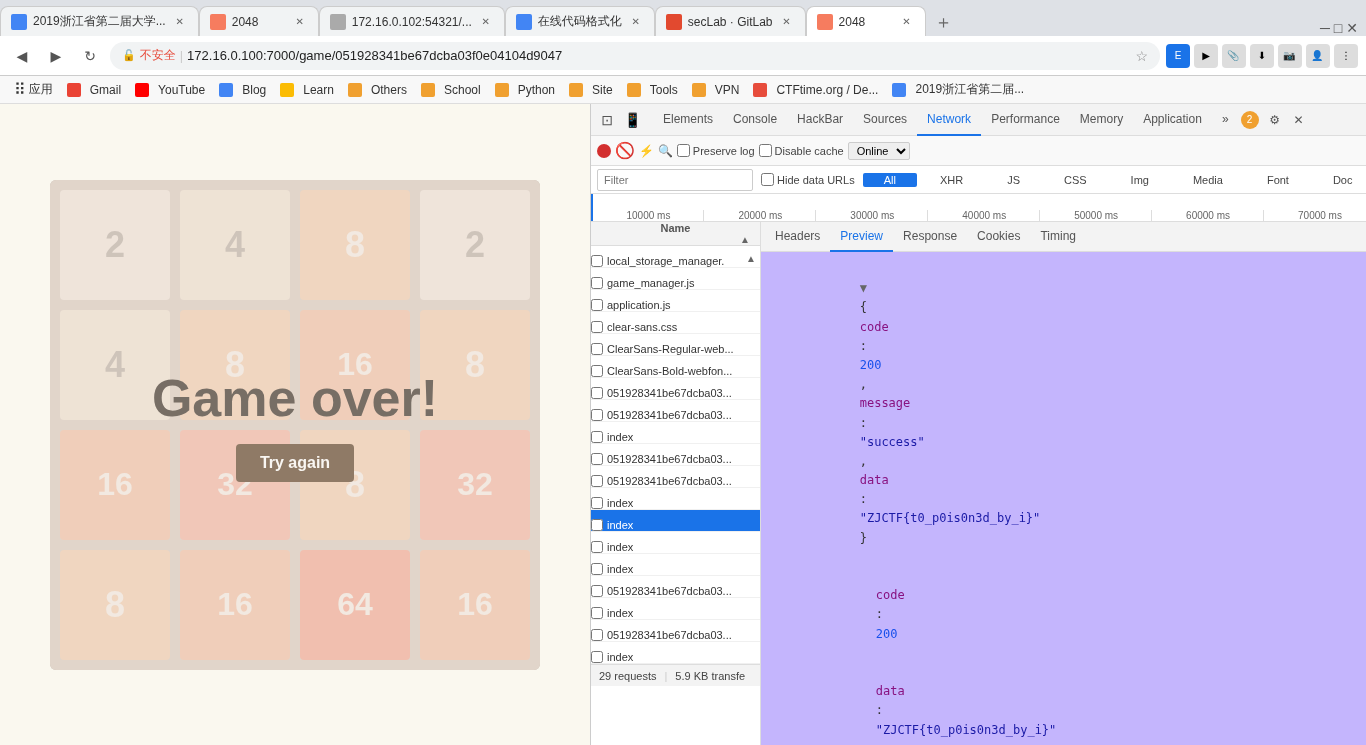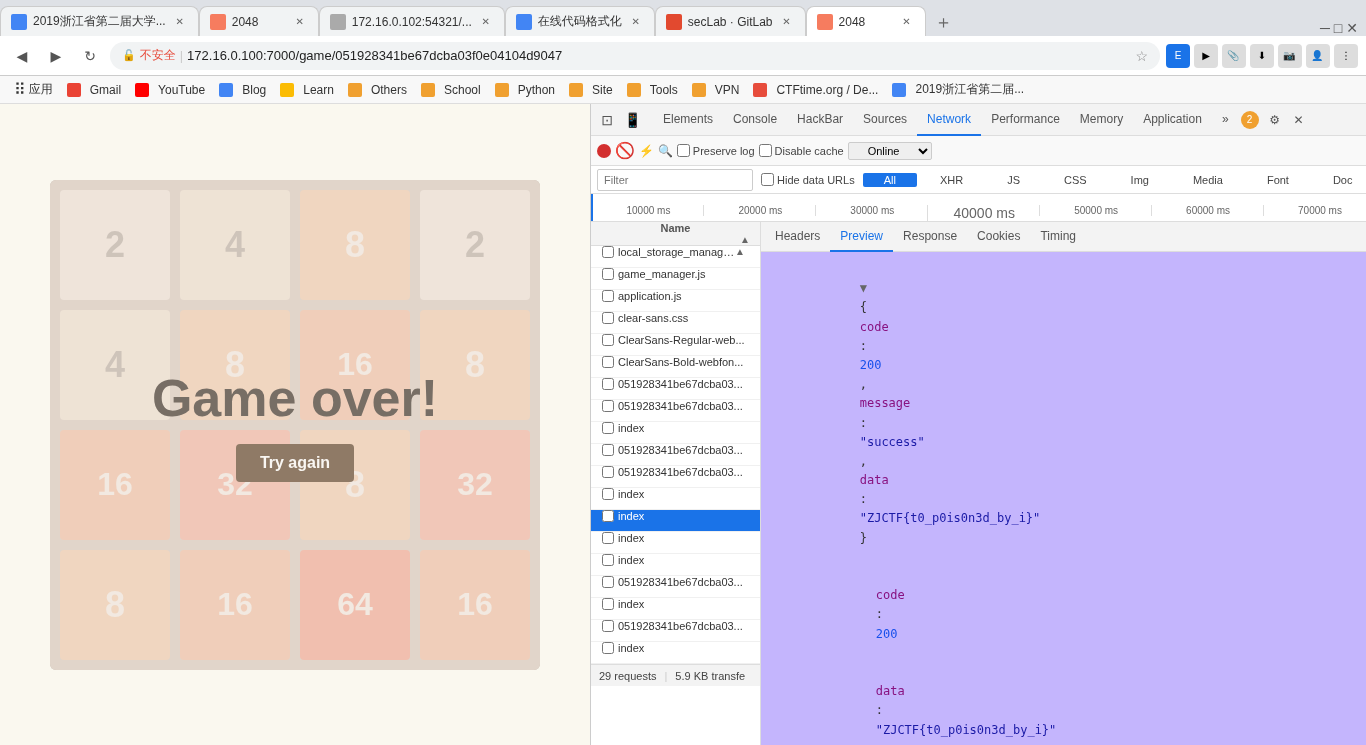--- a/index.html
+++ b/index.html
@@ -66,42 +66,42 @@
     .devtools-tab.active { color: #1a73e8; border-bottom-color: #1a73e8; }
     .dt-icon-btn { width: 24px; height: 24px; display: flex; align-items: center; justify-content: center; cursor: pointer; color: #555; border-radius: 3px; font-size: 12px; }
 
     
     .network-toolbar { display: flex; align-items: center; height: 30px; border-bottom: 1px solid #ddd; padding: 0 6px; gap: 4px; background: #f9f9f9; }
     .record-btn { width: 14px; height: 14px; border-radius: 50%; background: #d32f2f; border: none; cursor: pointer; }
     .clear-btn { font-size: 14px; cursor: pointer; color: #666; }
     .filter-btn { font-size: 12px; cursor: pointer; color: #666; }
     .preserve-log { display: flex; align-items: center; gap: 3px; font-size: 11px; color: #444; cursor: pointer; }
     .disable-cache { display: flex; align-items: center; gap: 3px; font-size: 11px; color: #444; cursor: pointer; }
-    .online-select { font-size: 11px; border: 1px solid #ccc; border-radius: 2px; padding: 1px 15px; cursor: pointer; }
+    .online-select { font-size: 11px; border: 1px solid #ccc; border-radius: 2px; padding: 1px 4px; cursor: pointer; }
     .import-btn { font-size: 12px; color: #666; cursor: pointer; }
 
     
     .filter-bar { display: flex; align-items: center; height: 28px; border-bottom: 1px solid #ddd; padding: 0 6px; gap: 8px; background: #fff; }
     .filter-input { flex: 1; height: 22px; border: 1px solid #ccc; border-radius: 2px; padding: 0 6px; font-size: 11px; }
     .hide-data-urls { display: flex; align-items: center; gap: 3px; font-size: 11px; color: #444; cursor: pointer; white-space: nowrap; }
     .filter-types { display: flex; align-items: center; gap: 2px; }
     .filter-type { font-size: 11px; padding: 1px 21px; border-radius: 2px; cursor: pointer; color: #444; }
     .filter-type.active { background: #1a73e8; color: #fff; }
 
     
     .timeline-bar { height: 28px; background: #fff; border-bottom: 1px solid #ddd; position: relative; overflow: hidden; display: flex; align-items: flex-end; }
     .timeline-labels { display: flex; align-items: flex-start; width: 100%; padding: 4px 0 0 0; }
     .timeline-label { flex: 1; font-size: 10px; color: #666; text-align: center; border-left: 1px solid #eee; padding-left: 2px; }
     .timeline-marker { position: absolute; bottom: 0; left: 0; width: 2px; height: 100%; background: #1a73e8; }
 
     
     .network-content { display: flex; flex: 1; overflow: hidden; }
     .network-list { width: 170px; flex-shrink: 0; border-right: 1px solid #ddd; overflow-y: auto; background: #fff; }
     .network-list-header { display: flex; align-items: center; height: 24px; background: #f3f3f3; border-bottom: 1px solid #ddd; padding: 0 6px; font-size: 11px; color: #555; font-weight: bold; flex-direction: column; }
-    .net-row { display: flex; align-items: flex-start; height: 22px; padding: 0 11px; cursor: pointer; border-bottom: 1px solid #f0f0f0; }
+    .net-row { display: flex; align-items: flex-end; height: 22px; padding: 0 0; cursor: pointer; border-bottom: 1px solid #f0f0f0; }
     .net-row.selected { background: #1a73e8; color: #fff; }
     .net-row.selected .net-name { color: #fff; }
     .net-checkbox { width: 12px; height: 12px; margin-right: 4px; flex-shrink: 0; }
     .net-name { font-size: 11px; color: #333; overflow: hidden; text-overflow: ellipsis; white-space: nowrap; flex: 1; }
     .net-scroll-btn { width: 14px; height: 14px; font-size: 10px; color: #666; cursor: pointer; flex-shrink: 0; }
 
     
     .preview-panel { flex: 1; display: flex; flex-direction: column; overflow: hidden; }
     .preview-tabs { display: flex; align-items: center; height: 30px; border-bottom: 1px solid #ddd; background: #f3f3f3; padding: 0 4px; }
     .preview-tab { padding: 0 10px; height: 30px; display: flex; align-items: center; font-size: 12px; color: #555; cursor: pointer; border-bottom: 2px solid transparent; }
@@ -347,21 +347,21 @@
         <span class="filter-type">Other</span>
       </div>
     </div>
 
     <div class="timeline-bar">
       <div class="timeline-marker"></div>
       <div class="timeline-labels" style="display:flex;width:100%;padding:4px 0 0 0;">
         <span class="timeline-label" style="font-size:10px;color:#666;flex:1;border-left:1px solid #ddd;padding-left:2px;">10000 ms</span>
         <span class="timeline-label" style="font-size:10px;color:#666;flex:1;border-left:1px solid #ddd;padding-left:2px;">20000 ms</span>
         <span class="timeline-label" style="font-size:10px;color:#666;flex:1;border-left:1px solid #ddd;padding-left:2px;">30000 ms</span>
-        <span class="timeline-label" style="font-size:14px;color:#666;flex:1;border-left:1px solid #ddd;padding-left:2px;">40000 ms</span>
+        <span class="timeline-label" style="font-size:10px;color:#666;flex:1;border-left:1px solid #ddd;padding-left:2px;">40000 ms</span>
         <span class="timeline-label" style="font-size:10px;color:#666;flex:1;border-left:1px solid #ddd;padding-left:2px;">50000 ms</span>
         <span class="timeline-label" style="font-size:10px;color:#666;flex:1;border-left:1px solid #ddd;padding-left:2px;">60000 ms</span>
         <span class="timeline-label" style="font-size:10px;color:#666;flex:1;border-left:1px solid #ddd;padding-left:2px;">70000 ms</span>
         <span class="timeline-label" style="font-size:10px;color:#666;flex:1;border-left:1px solid #ddd;padding-left:2px;">80000 ms</span>
         <span class="timeline-label" style="font-size:10px;color:#666;flex:1;border-left:1px solid #ddd;padding-left:2px;">90000</span>
       </div>
     </div>
 
     <div class="network-content">
 

